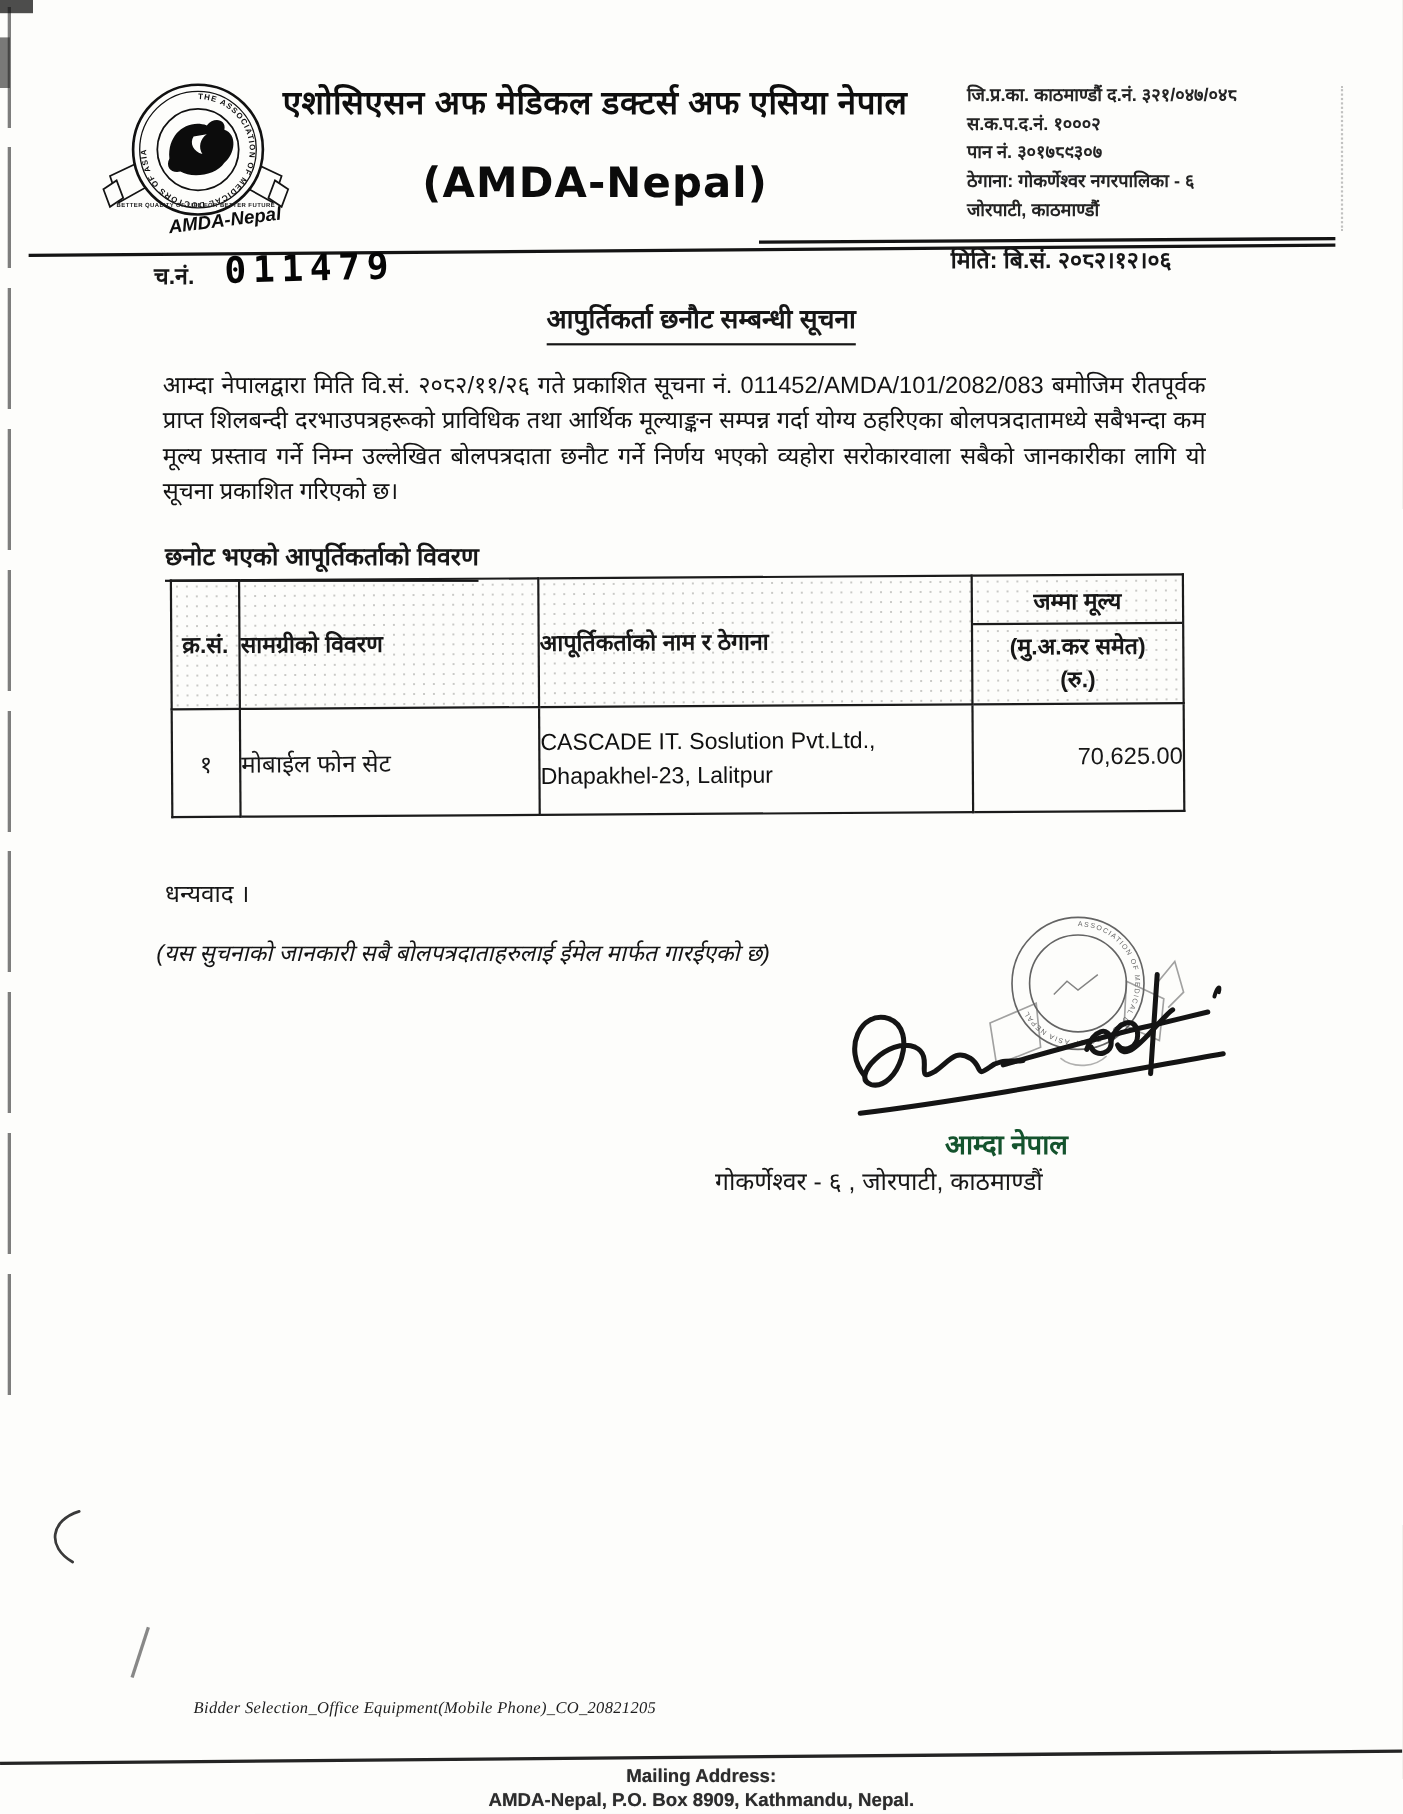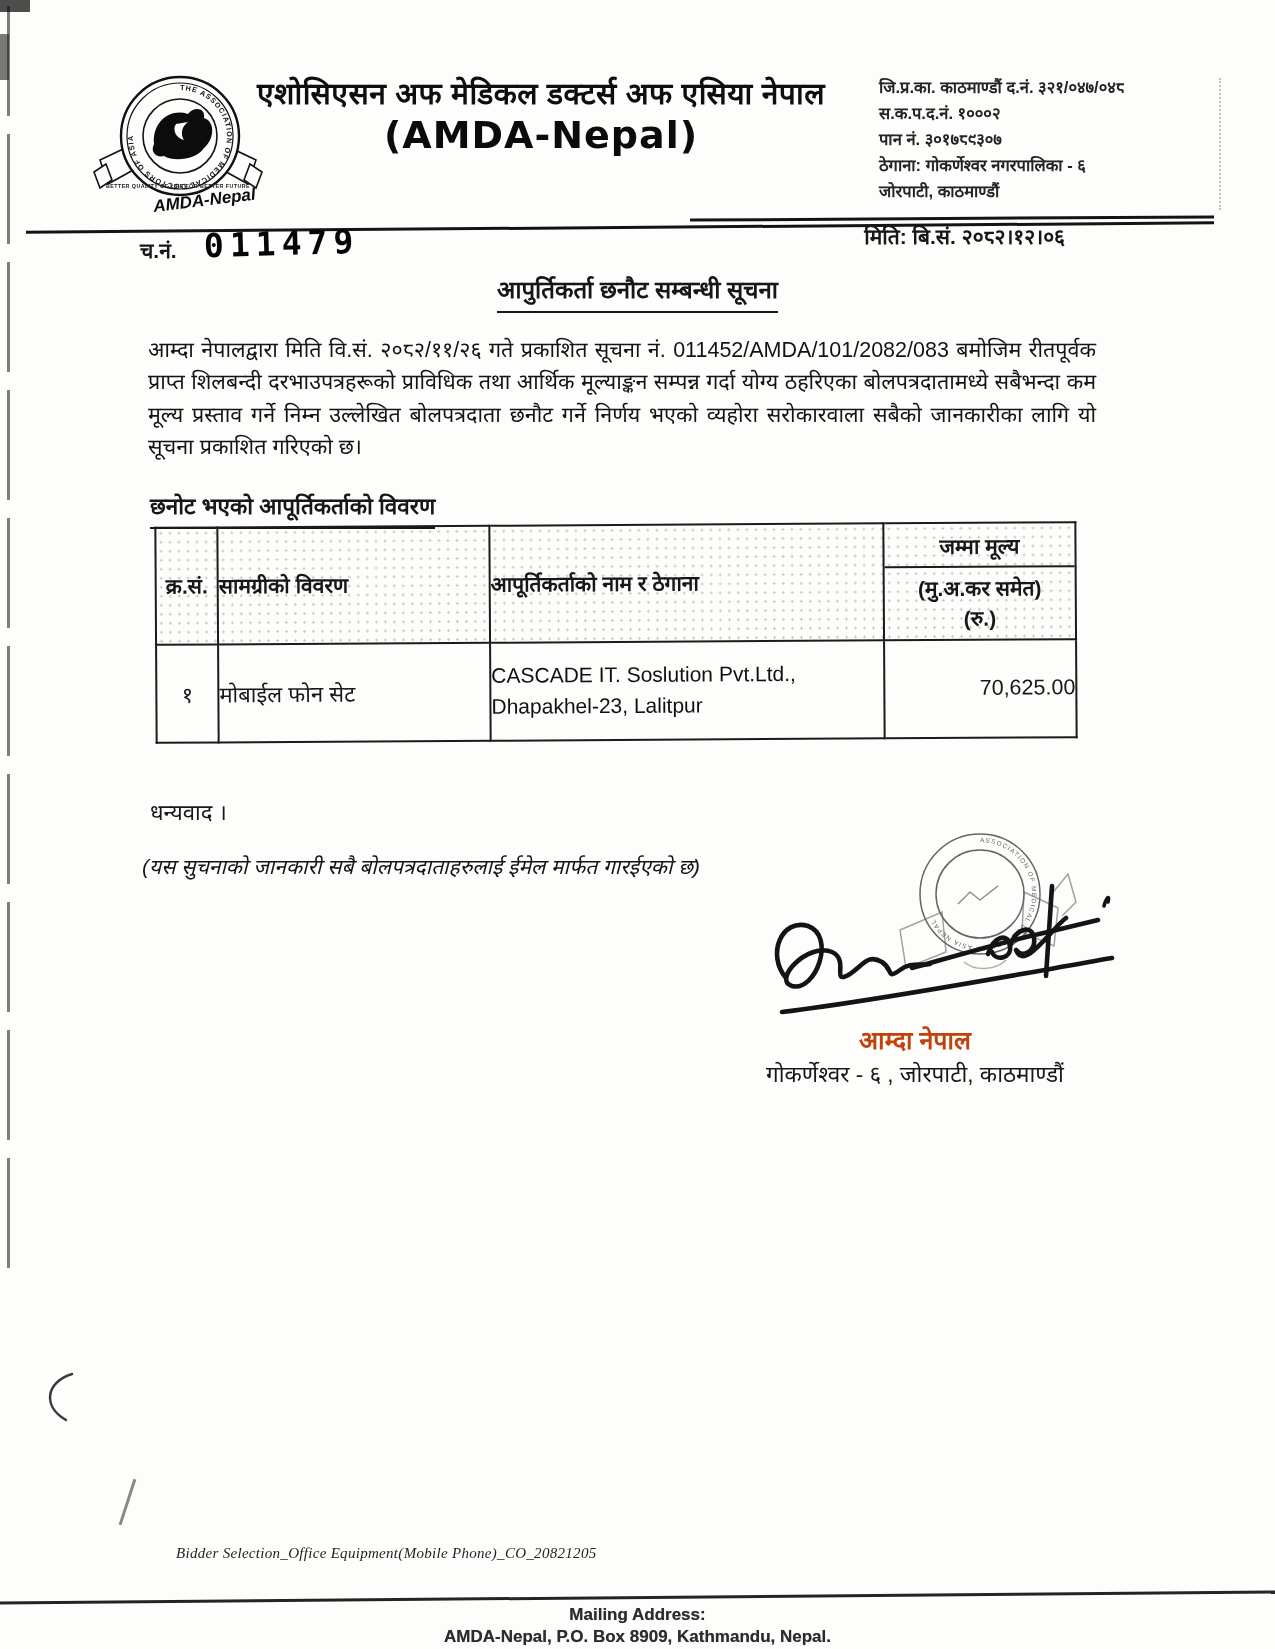--- a/index.html
+++ b/index.html
@@ -14,21 +14,21 @@
     opacity:.55;}
   .corner-blot-a{position:absolute;left:0;top:0;width:30px;height:12px;background:#111;opacity:.75;}
   .corner-blot-b{position:absolute;left:0;top:34px;width:9px;height:46px;background:#222;opacity:.6;}
   .right-dots{position:absolute;right:54px;top:78px;height:132px;width:0;border-right:2px dotted #9a9a9a;opacity:.6;}
   .squiggle{position:absolute;left:36px;top:1368px;}
   .slash-mark{position:absolute;left:126px;top:1478px;width:2.5px;height:48px;background:#555;transform:rotate(18deg);opacity:.7;}
   
   .logo{position:absolute;left:92px;top:64px;width:172px;height:158px;}
   .org-block{position:absolute;left:238px;top:72px;width:606px;text-align:center;}
   .org-np{font-size:30px;font-weight:700;letter-spacing:.5px;white-space:nowrap;color:#0e0e0e;}
-  .org-en{margin-top:0;font-size:38px;font-weight:800;letter-spacing:1px;color:#0b0b0b;
+  .org-en{margin-top:31px;font-size:38px;font-weight:800;letter-spacing:1px;color:#0b0b0b;
     font-family:"DejaVu Sans","Liberation Sans",sans-serif;}
   .reg-block{position:absolute;left:848px;top:74px;width:340px;font-size:16.5px;line-height:1.58;
     font-weight:600;color:#242424;}
   .reg-block div{white-space:nowrap;margin-left:31px;}
   .top-rule{position:absolute;left:26px;top:226px;width:1188px;height:3px;background:#141414;transform:rotate(-0.45deg);}
   .top-rule2{position:absolute;left:690px;top:217px;width:524px;height:2.5px;background:#141414;transform:rotate(-0.35deg);}
   
   .ref-label{position:absolute;left:140px;top:236px;font-size:21px;font-weight:700;}
   .ref-number{position:absolute;left:204px;top:224px;font-family:"DejaVu Sans Mono","Liberation Mono",monospace;
     font-size:33px;font-weight:700;letter-spacing:6px;transform:rotate(-1.6deg);color:#050505;}
@@ -55,22 +55,22 @@
   td.c-item{font-size:22px;padding-left:14px;}
   td.c-sup{font-size:21px;padding-left:12px;line-height:1.45;font-family:"Liberation Sans",sans-serif;color:#101010;}
   td.c-amt{font-size:21.5px;text-align:right;padding-right:10px;}
   
   .thanks{position:absolute;left:150px;top:796px;font-size:22px;}
   .note{position:absolute;left:142px;top:852px;font-size:21px;font-style:italic;color:#141414;}
   
   .stamp{position:absolute;left:872px;top:812px;opacity:.85;}
   .signature{position:absolute;left:752px;top:880px;}
   .signoff-org{position:absolute;left:765px;top:1022px;width:300px;text-align:center;
-    font-size:25px;font-weight:700;color:#c2410c;}
-  .signoff-addr{position:absolute;left:650px;top:1058px;width:530px;text-align:center;font-size:22.5px;}
+    font-size:25px;font-weight:700;color:#14532d;}
+  .signoff-addr{position:absolute;left:650px;top:1058px;width:530px;font-size:22.5px;}
   
   .footer-ref{position:absolute;left:176px;top:1545px;font-family:"Liberation Serif","DejaVu Serif",serif;
     font-style:italic;font-size:15px;color:#1e1e1e;letter-spacing:.3px;}
   .footer-rule{position:absolute;left:0;top:1596px;width:1275px;height:2.5px;background:#242424;transform:rotate(-0.5deg);}
   .mailing{position:absolute;left:0;top:1604px;width:100%;text-align:center;font-weight:700;
     color:#2c2c2c;font-size:17px;line-height:22px;text-shadow:0 0 .7px #777;}
   .mailing .contact{font-size:16px;opacity:.85;}
 </style>
 </head>
 <body>

